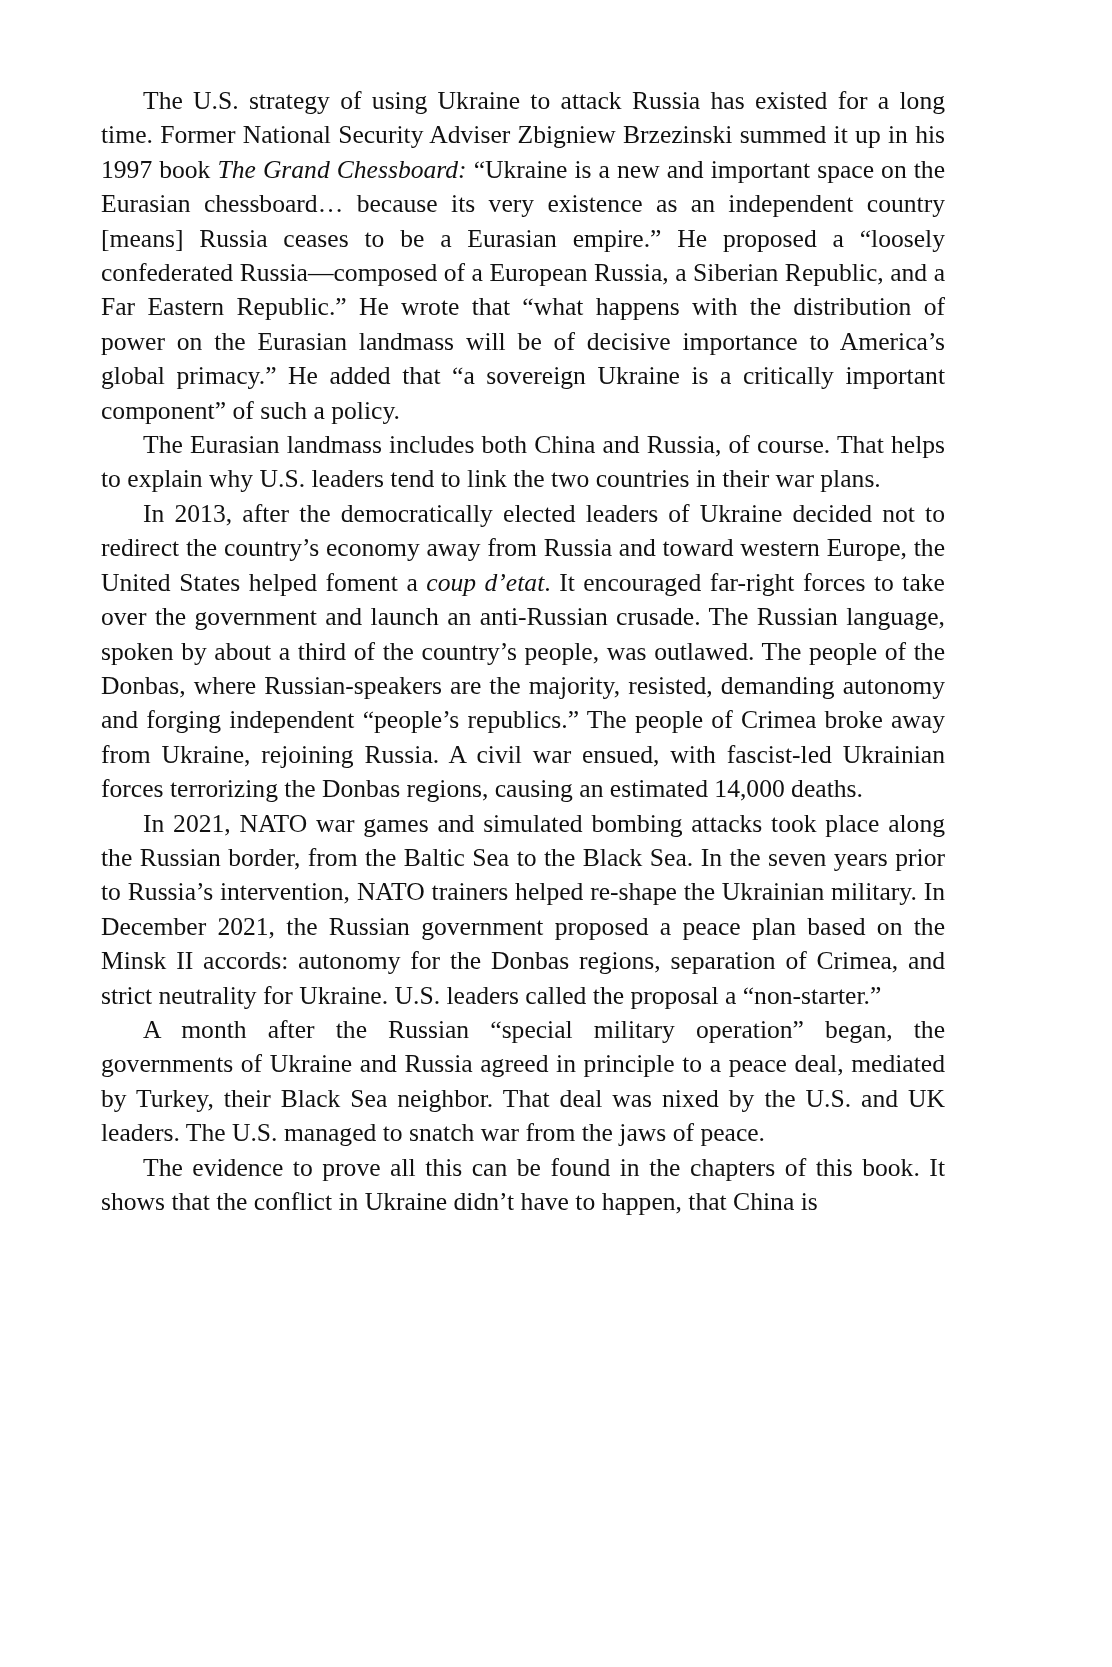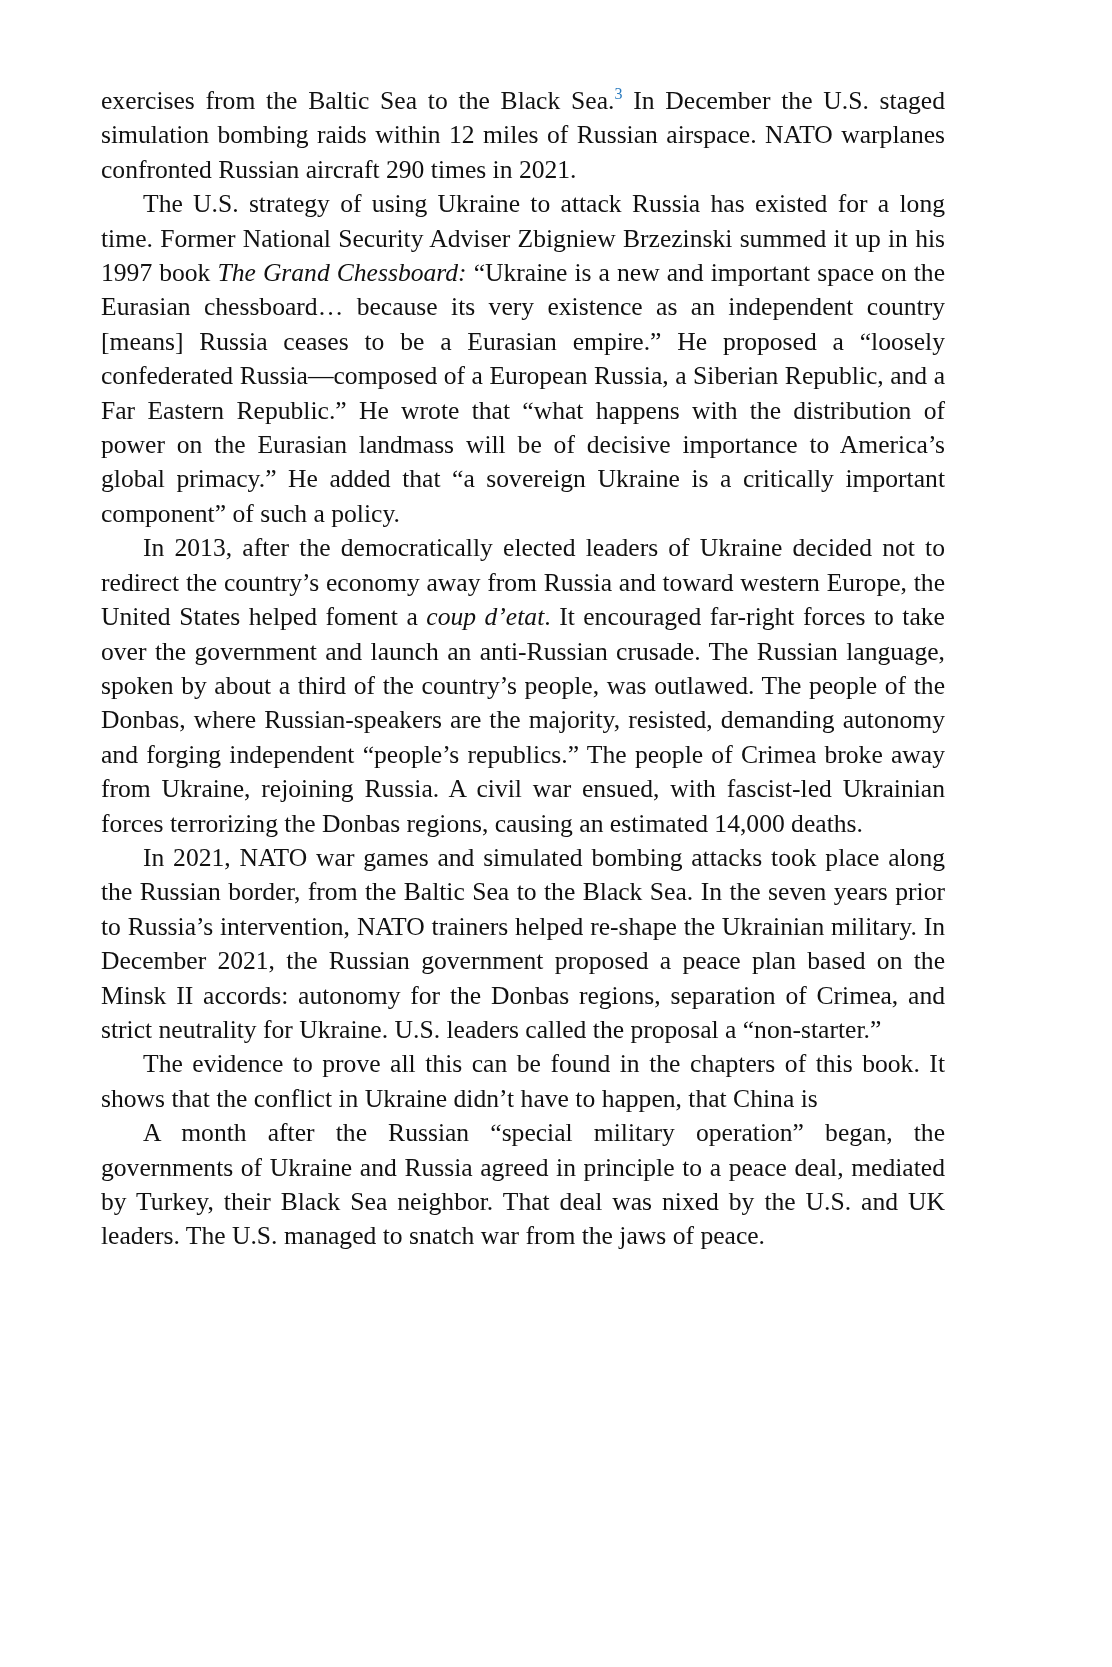--- a/index.html
+++ b/index.html
@@ -37,31 +37,31 @@
       font-size: 16px;
       vertical-align: super;
       line-height: 0;
     }
     em { }
   </style>
 </head>
 <body>
 
 <div class="page">
-  <p class="para first">
-    <span>exercises from the Baltic Sea to the Black Sea.</span><span class="fn">3</span><span> In December the U.S. staged simulation bombing raids within 12 miles of Russian airspace. NATO warplanes confronted Russian aircraft 290 times in 2021.</span>
+  <p class="para">
+    <span>The U.S. strategy of using Ukraine to attack Russia has existed for a long time. Former National Security Adviser Zbigniew Brzezinski summed it up in his 1997 book </span><em>The Grand Chessboard:</em><span> “Ukraine is a new and important space on the Eurasian chessboard… because its very existence as an independent country [means] Russia ceases to be a Eurasian empire.” He proposed a “loosely confederated Russia—composed of a European Russia, a Siberian Republic, and a Far Eastern Republic.” He wrote that “what happens with the distribution of power on the Eurasian landmass will be of decisive importance to America’s global primacy.” He added that “a sovereign Ukraine is a critically important component” of such a policy.</span>
   </p>
   <p class="para">
-    <span>The U.S. strategy of using Ukraine to attack Russia has existed for a long time. Former National Security Adviser Zbigniew Brzezinski summed it up in his 1997 book </span><em>The Grand Chessboard:</em><span> “Ukraine is a new and important space on the Eurasian chessboard… because its very existence as an independent country [means] Russia ceases to be a Eurasian empire.” He proposed a “loosely confederated Russia—composed of a European Russia, a Siberian Republic, and a Far Eastern Republic.” He wrote that “what happens with the distribution of power on the Eurasian landmass will be of decisive importance to America’s global primacy.” He added that “a sovereign Ukraine is a critically important component” of such a policy.</span>
+    <span>The Eurasian landmass includes both China and Russia, of course. That helps to explain why U.S. leaders tend to link the two countries in their war plans.</span>
   </p>
   <p class="para">
     <span>In 2013, after the democratically elected leaders of Ukraine decided not to redirect the country’s economy away from Russia and toward western Europe, the United States helped foment a </span><em>coup d’etat</em><span>. It encouraged far-right forces to take over the government and launch an anti-Russian crusade. The Russian language, spoken by about a third of the country’s people, was outlawed. The people of the Donbas, where Russian-speakers are the majority, resisted, demanding autonomy and forging independent “people’s republics.” The people of Crimea broke away from Ukraine, rejoining Russia. A civil war ensued, with fascist-led Ukrainian forces terrorizing the Donbas regions, causing an estimated 14,000 deaths.</span>
   </p>
   <p class="para">
     <span>In 2021, NATO war games and simulated bombing attacks took place along the Russian border, from the Baltic Sea to the Black Sea. In the seven years prior to Russia’s intervention, NATO trainers helped re-shape the Ukrainian military. In December 2021, the Russian government proposed a peace plan based on the Minsk II accords: autonomy for the Donbas regions, separation of Crimea, and strict neutrality for Ukraine. U.S. leaders called the proposal a “non-starter.”</span>
   </p>
   <p class="para">
-    <span>The evidence to prove all this can be found in the chapters of this book. It shows that the conflict in Ukraine didn’t have to happen, that China is</span>
+    <span>A month after the Russian “special military operation” began, the governments of Ukraine and Russia agreed in principle to a peace deal, mediated by Turkey, their Black Sea neighbor. That deal was nixed by the U.S. and UK leaders. The U.S. managed to snatch war from the jaws of peace.</span>
   </p>
   <p class="para">
-    <span>A month after the Russian “special military operation” began, the governments of Ukraine and Russia agreed in principle to a peace deal, mediated by Turkey, their Black Sea neighbor. That deal was nixed by the U.S. and UK leaders. The U.S. managed to snatch war from the jaws of peace.</span>
+    <span>The evidence to prove all this can be found in the chapters of this book. It shows that the conflict in Ukraine didn’t have to happen, that China is</span>
   </p>
 </div>
 
 </body></html>

